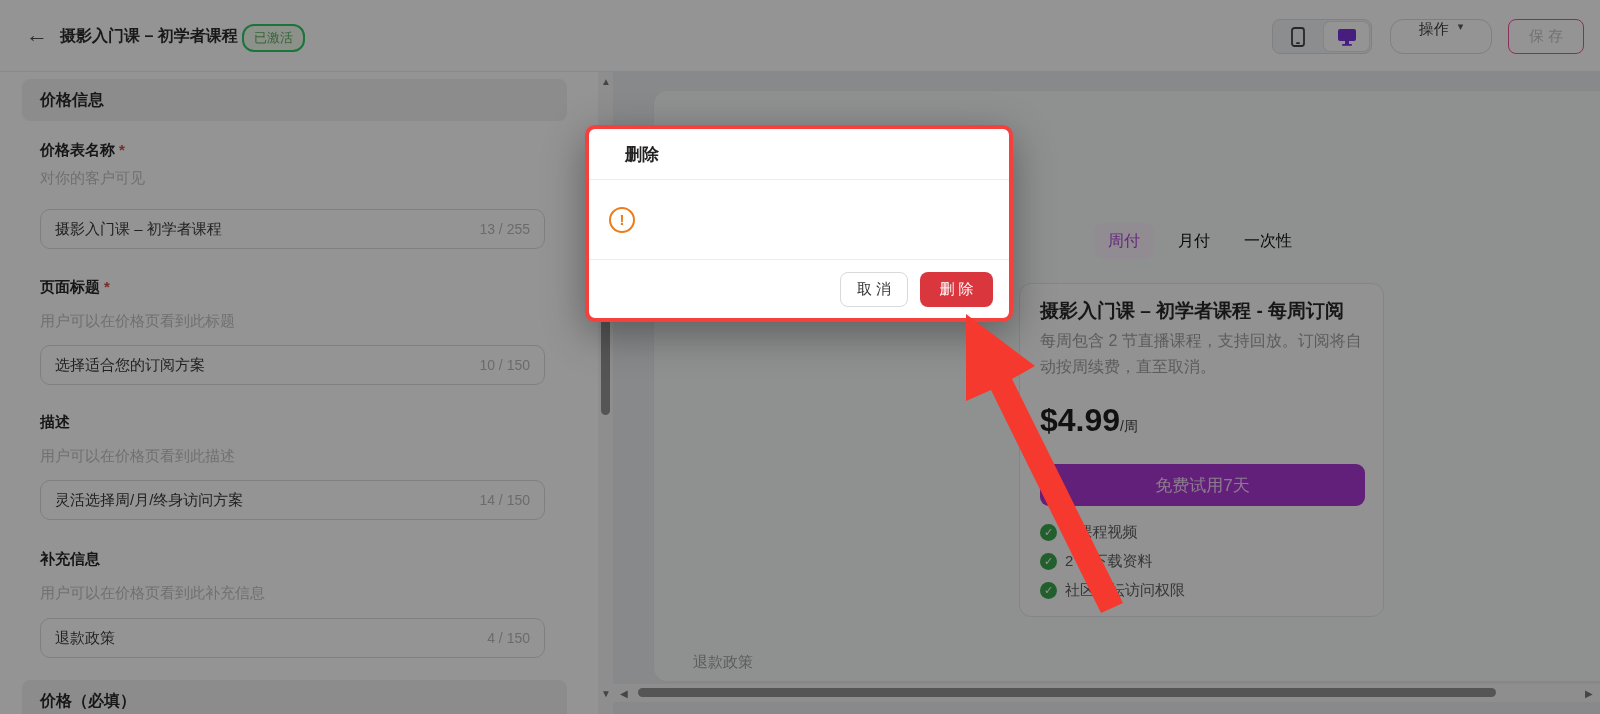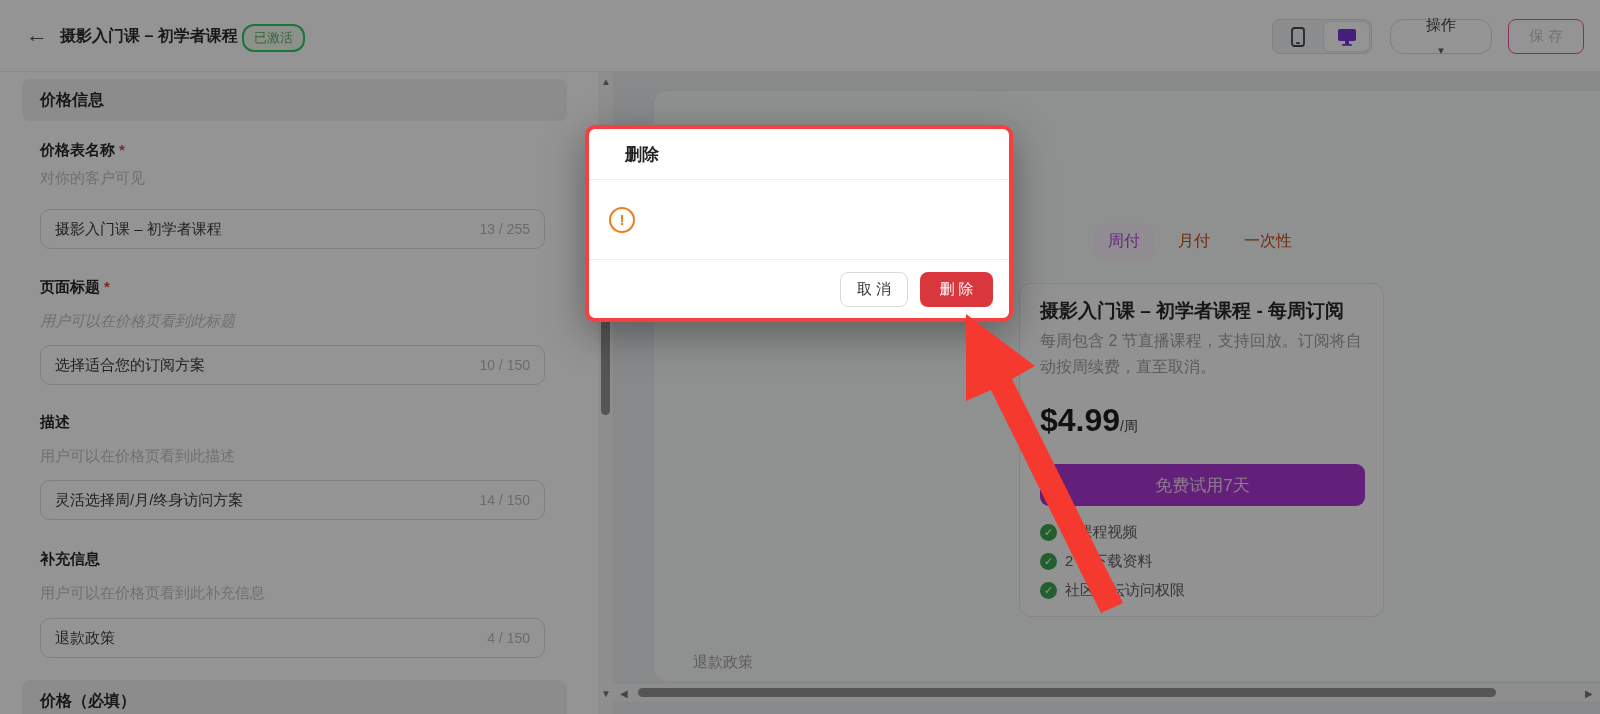--- a/index.html
+++ b/index.html
@@ -8,21 +8,21 @@
   .abs { position:absolute; }
 
   
   #topbar { left:0; top:0; width:1600px; height:72px; background:#ffffff; border-bottom:1px solid #ececec; z-index:1; }
   #back-arrow { left:26px; top:22px; font-size:22px; color:#444; cursor:pointer; }
   #page-title { left:60px; top:26px; font-size:16px; font-weight:bold; color:#1f1f1f; }
   #status-badge { left:242px; top:24px; background:#f1faec; border:2px solid #22c55e; color:#57a85e; font-size:13px; padding:3px 10px; border-radius:12px; }
   #device-toggle { left:1272px; top:19px; width:100px; height:35px; background:#f1f2f4; border:1px solid #dcdcdc; border-radius:8px; display:flex; }
   .seg { flex:1; display:flex; align-items:center; justify-content:center; border-radius:6px; margin:2px; }
   .seg.active { background:#ffffff; box-shadow:0 0 0 1px #e3e3e3; }
-  #actions-button { left:1390px; top:19px; width:102px; height:35px; background:#fff; border:1px solid #d9d9d9; border-radius:13px; display:flex; align-items:center; justify-content:center; gap:9px; font-size:15px; color:#333; cursor:pointer;flex-direction:column; }
+  #actions-button { left:1390px; top:19px; width:102px; height:35px; background:#fff; border:1px solid #d9d9d9; border-radius:13px; display:flex; justify-content:center; gap:9px; font-size:15px; color:#333; cursor:pointer; }
   #actions-button .caret { font-size:11px; color:#555; }
   #save-button { left:1508px; top:19px; width:76px; height:35px; background:#fff; border:1px solid #ec4899; border-radius:8px; font-size:15px; color:#c2c2c2; display:flex; align-items:center; justify-content:center; }
 
   
   #left-panel { left:0; top:72px; width:598px; height:642px; background:#ffffff; z-index:1; }
   .section-header { position:absolute; left:22px; width:545px; height:42px; background:#f0f1f3; border-radius:8px; display:flex; align-items:center; padding-left:18px; font-size:16px; font-weight:bold; color:#1c1c1c; }
   .f-label { position:absolute; left:40px; font-size:15px; font-weight:bold; color:#1a1a1a; }
   .f-label .req { color:#d43c3c; margin-left:4px; font-weight:bold; }
   .f-hint { position:absolute; left:40px; font-size:15px; color:#bdbdbd; }
   .f-input { position:absolute; left:40px; width:505px; height:40px; background:#fff; border:1px solid #d9d9d9; border-radius:10px; display:flex; align-items:center; padding:0 14px; }
@@ -31,21 +31,21 @@
 
   
   #v-scrollbar { left:598px; top:72px; width:15px; height:642px; background:#f5f5f5; z-index:1; }
   .scroll-arrow { color:#6f6f6f; font-size:10px; position:absolute; }
   #v-thumb { position:absolute; left:3px; top:226px; width:9px; height:117px; background:#8d8d8d; border-radius:5px; }
 
   
   #preview-region { left:613px; top:72px; width:987px; height:642px; background:#eaecee; z-index:1; }
   #preview-card { position:absolute; left:40px; top:18px; width:975px; height:592px; background:#f6f7f8; border:1px solid #e8e8ea; border-radius:14px 0 0 14px; border-right:none; }
   #preview-heading { position:absolute; left:77px; top:34px; font-size:26px; font-weight:bold; color:#222; }
-  .tab { position:absolute; top:132px; height:36px; display:flex; align-items:center; justify-content:center; font-size:16px; color:#c2410c; border-radius:9px; cursor:pointer; }
+  .tab { position:absolute; top:132px; height:36px; display:flex; align-items:center; justify-content:center; font-size:16px; color:#000000; border-radius:9px; cursor:pointer; }
   #tab-weekly { left:440px; width:60px; background:#f8f1fb; color:#a840d0; }
   #tab-monthly { left:515px; width:50px; }
   #tab-onetime { left:583px; width:62px; }
   #plan-card { position:absolute; left:365px; top:192px; width:365px; height:334px; background:#fbfbfc; border:1px solid #e4e4e7; border-radius:12px; }
   #plan-title { position:absolute; left:20px; top:14px; font-size:19px; font-weight:bold; color:#1d1d1d; }
   #plan-desc { position:absolute; left:20px; top:44px; width:328px; font-size:16px; color:#9a9a9a; line-height:26px; }
   #plan-price { position:absolute; left:20px; top:118px; font-size:32px; font-weight:bold; color:#111; }
   #plan-period { font-size:14px; font-weight:normal; color:#333; }
   #cta-button { position:absolute; left:20px; top:180px; width:325px; height:42px; background:#a62ccf; border-radius:9px; display:flex; align-items:center; justify-content:center; font-size:17px; color:#eed3f2; cursor:pointer; }
   .feature { position:absolute; left:20px; height:20px; display:flex; align-items:center; gap:8px; }
@@ -112,21 +112,21 @@
   </div>
   <div class="f-hint" style="top:97px;">对你的客户可见</div>
   <div class="f-input" style="top:137px;">
     <div class="f-value">摄影入门课 – 初学者课程</div>
     <div class="f-counter">13 / 255</div>
   </div>
 
   <div class="f-label" style="top:206px;">
     <span>页面标题</span><span class="req">*</span>
   </div>
-  <div class="f-hint" style="top:240px;font-style:italic;">用户可以在价格页看到此标题</div>
+  <div class="f-hint" style="top:240px;">用户可以在价格页看到此标题</div>
   <div class="f-input" style="top:273px;">
     <div class="f-value">选择适合您的订阅方案</div>
     <div class="f-counter">10 / 150</div>
   </div>
 
   <div class="f-label" style="top:341px;">
     <span>描述</span>
   </div>
   <div class="f-hint" style="top:375px;">用户可以在价格页看到此描述</div>
   <div class="f-input" style="top:408px;">

